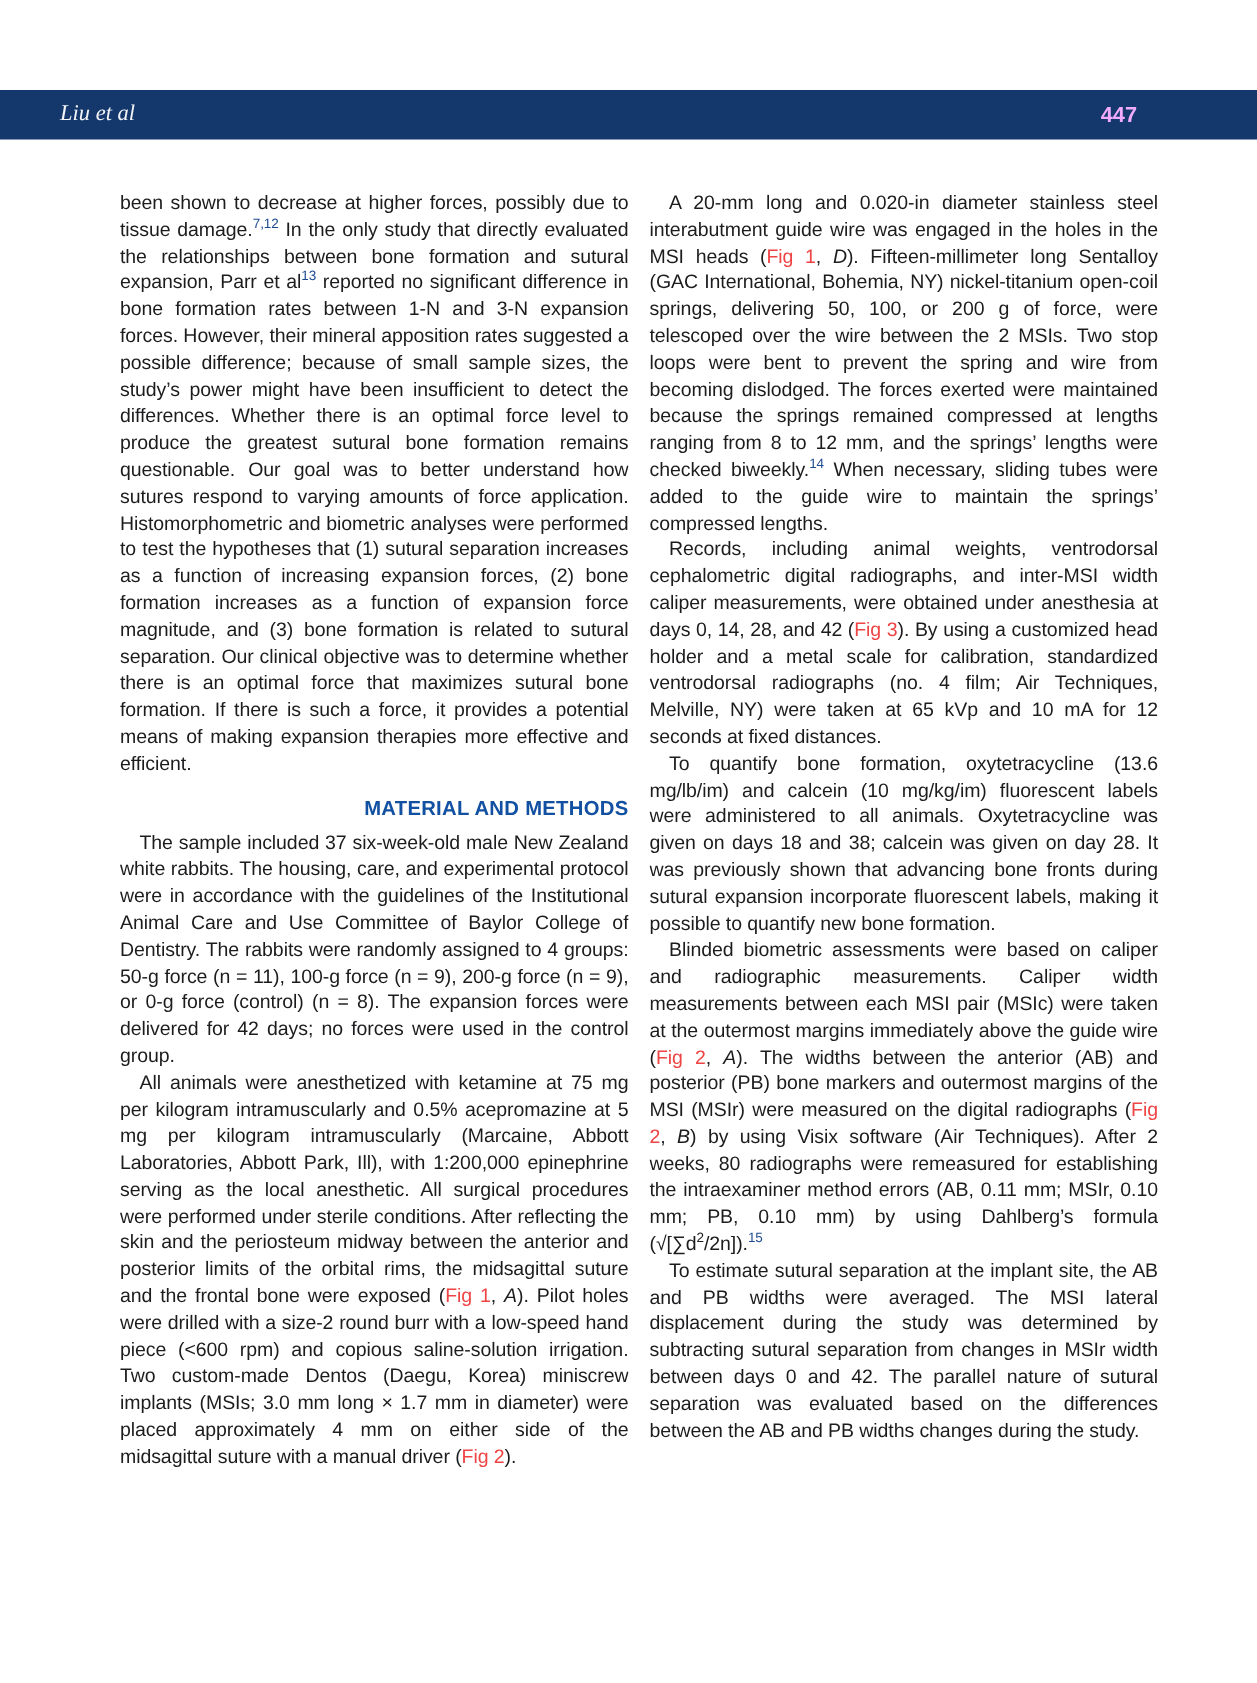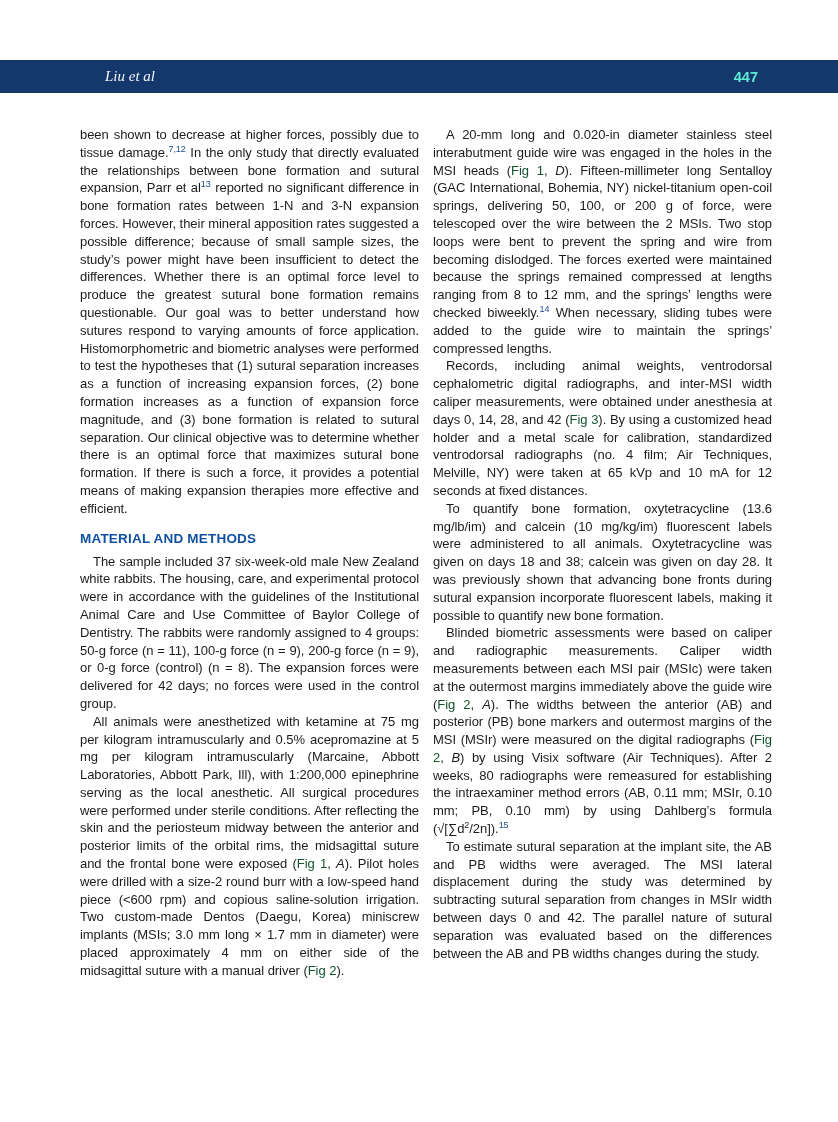--- a/index.html
+++ b/index.html
@@ -15,33 +15,33 @@
   
   .header-band {
     position: absolute;
     top: 60px; left: 0;
     width: 100%; height: 33px;
     background: #14386b;
     display: flex;
     align-items: center;
     justify-content: space-between;
     box-sizing: border-box;
-    padding: 0 80px 0 105px;
+    padding: 0 80px 0 40px;
   }
   .running-head {
     font-family: "Liberation Serif", serif;
     font-style: italic;
     font-size: 15px;
     color: #f2f4f8;
   }
   .page-number {
     font-family: "Liberation Sans", sans-serif;
     font-weight: bold;
     font-size: 14.5px;
-    color: #5eead4;
+    color: #f0abfc;
   }
 
   
   .content {
     position: absolute;
     top: 126px; left: 80px;
     width: 692px; height: 928px;
     display: flex;
     gap: 14px;
     overflow: hidden;
@@ -59,36 +59,36 @@
     text-align: justify;
     letter-spacing: -0.05px;
   }
   .col p.para.indent { text-indent: 13px; }
   .section-heading {
     margin: 13px 0 7px 0;
     font-size: 13.5px;
     font-weight: bold;
     color: #1251a2;
     letter-spacing: 0.2px;
-    text-align: left;
+    text-align: right;
     text-indent: 0;
   }
   sup.ref {
     color: #1d4a8f;
     font-size: 9px;
     line-height: 0;
     vertical-align: super;
   }
   sup.msup {
     color: #1c1c1e;
     font-size: 9px;
     line-height: 0;
     vertical-align: super;
   }
-  .figref { color: #14532d; }
+  .figref { color: #ef4444; }
   .it { font-style: italic; }
 
   
   .footer-band {
     position: absolute;
     top: 1141px; left: 0;
     width: 100%; height: 37px;
     background: #bccde2;
     display: flex;
     justify-content: space-between;

